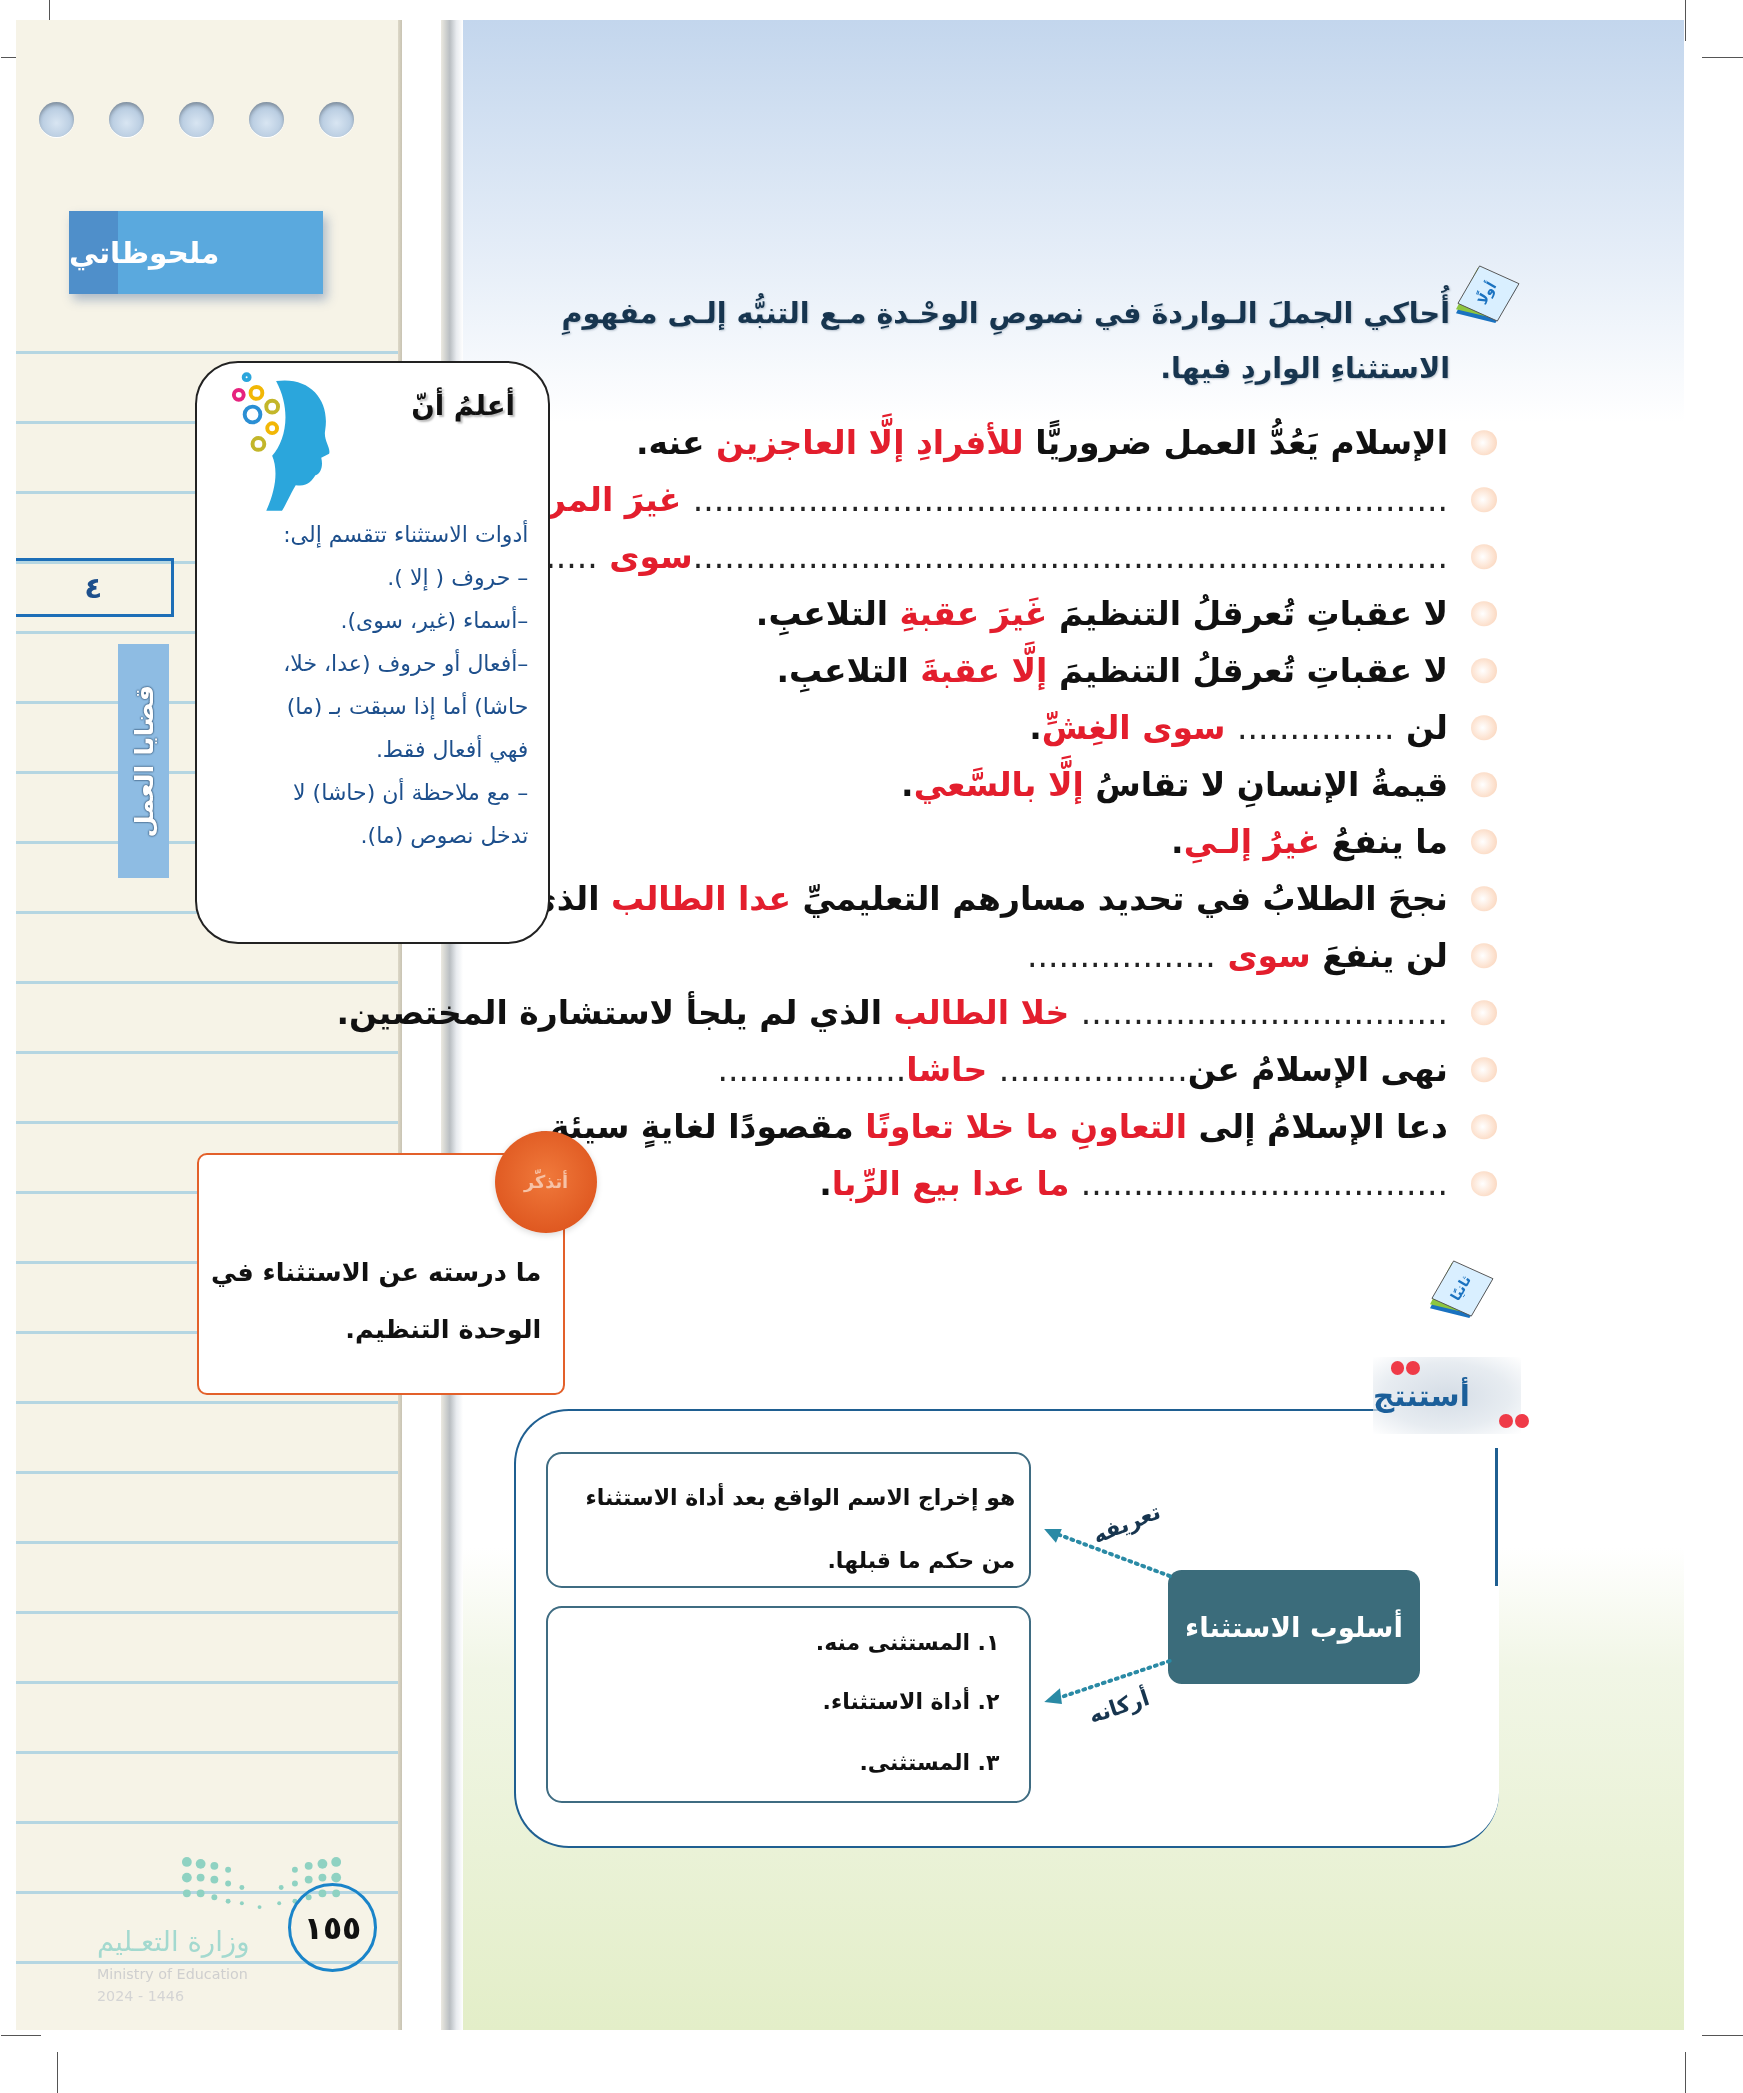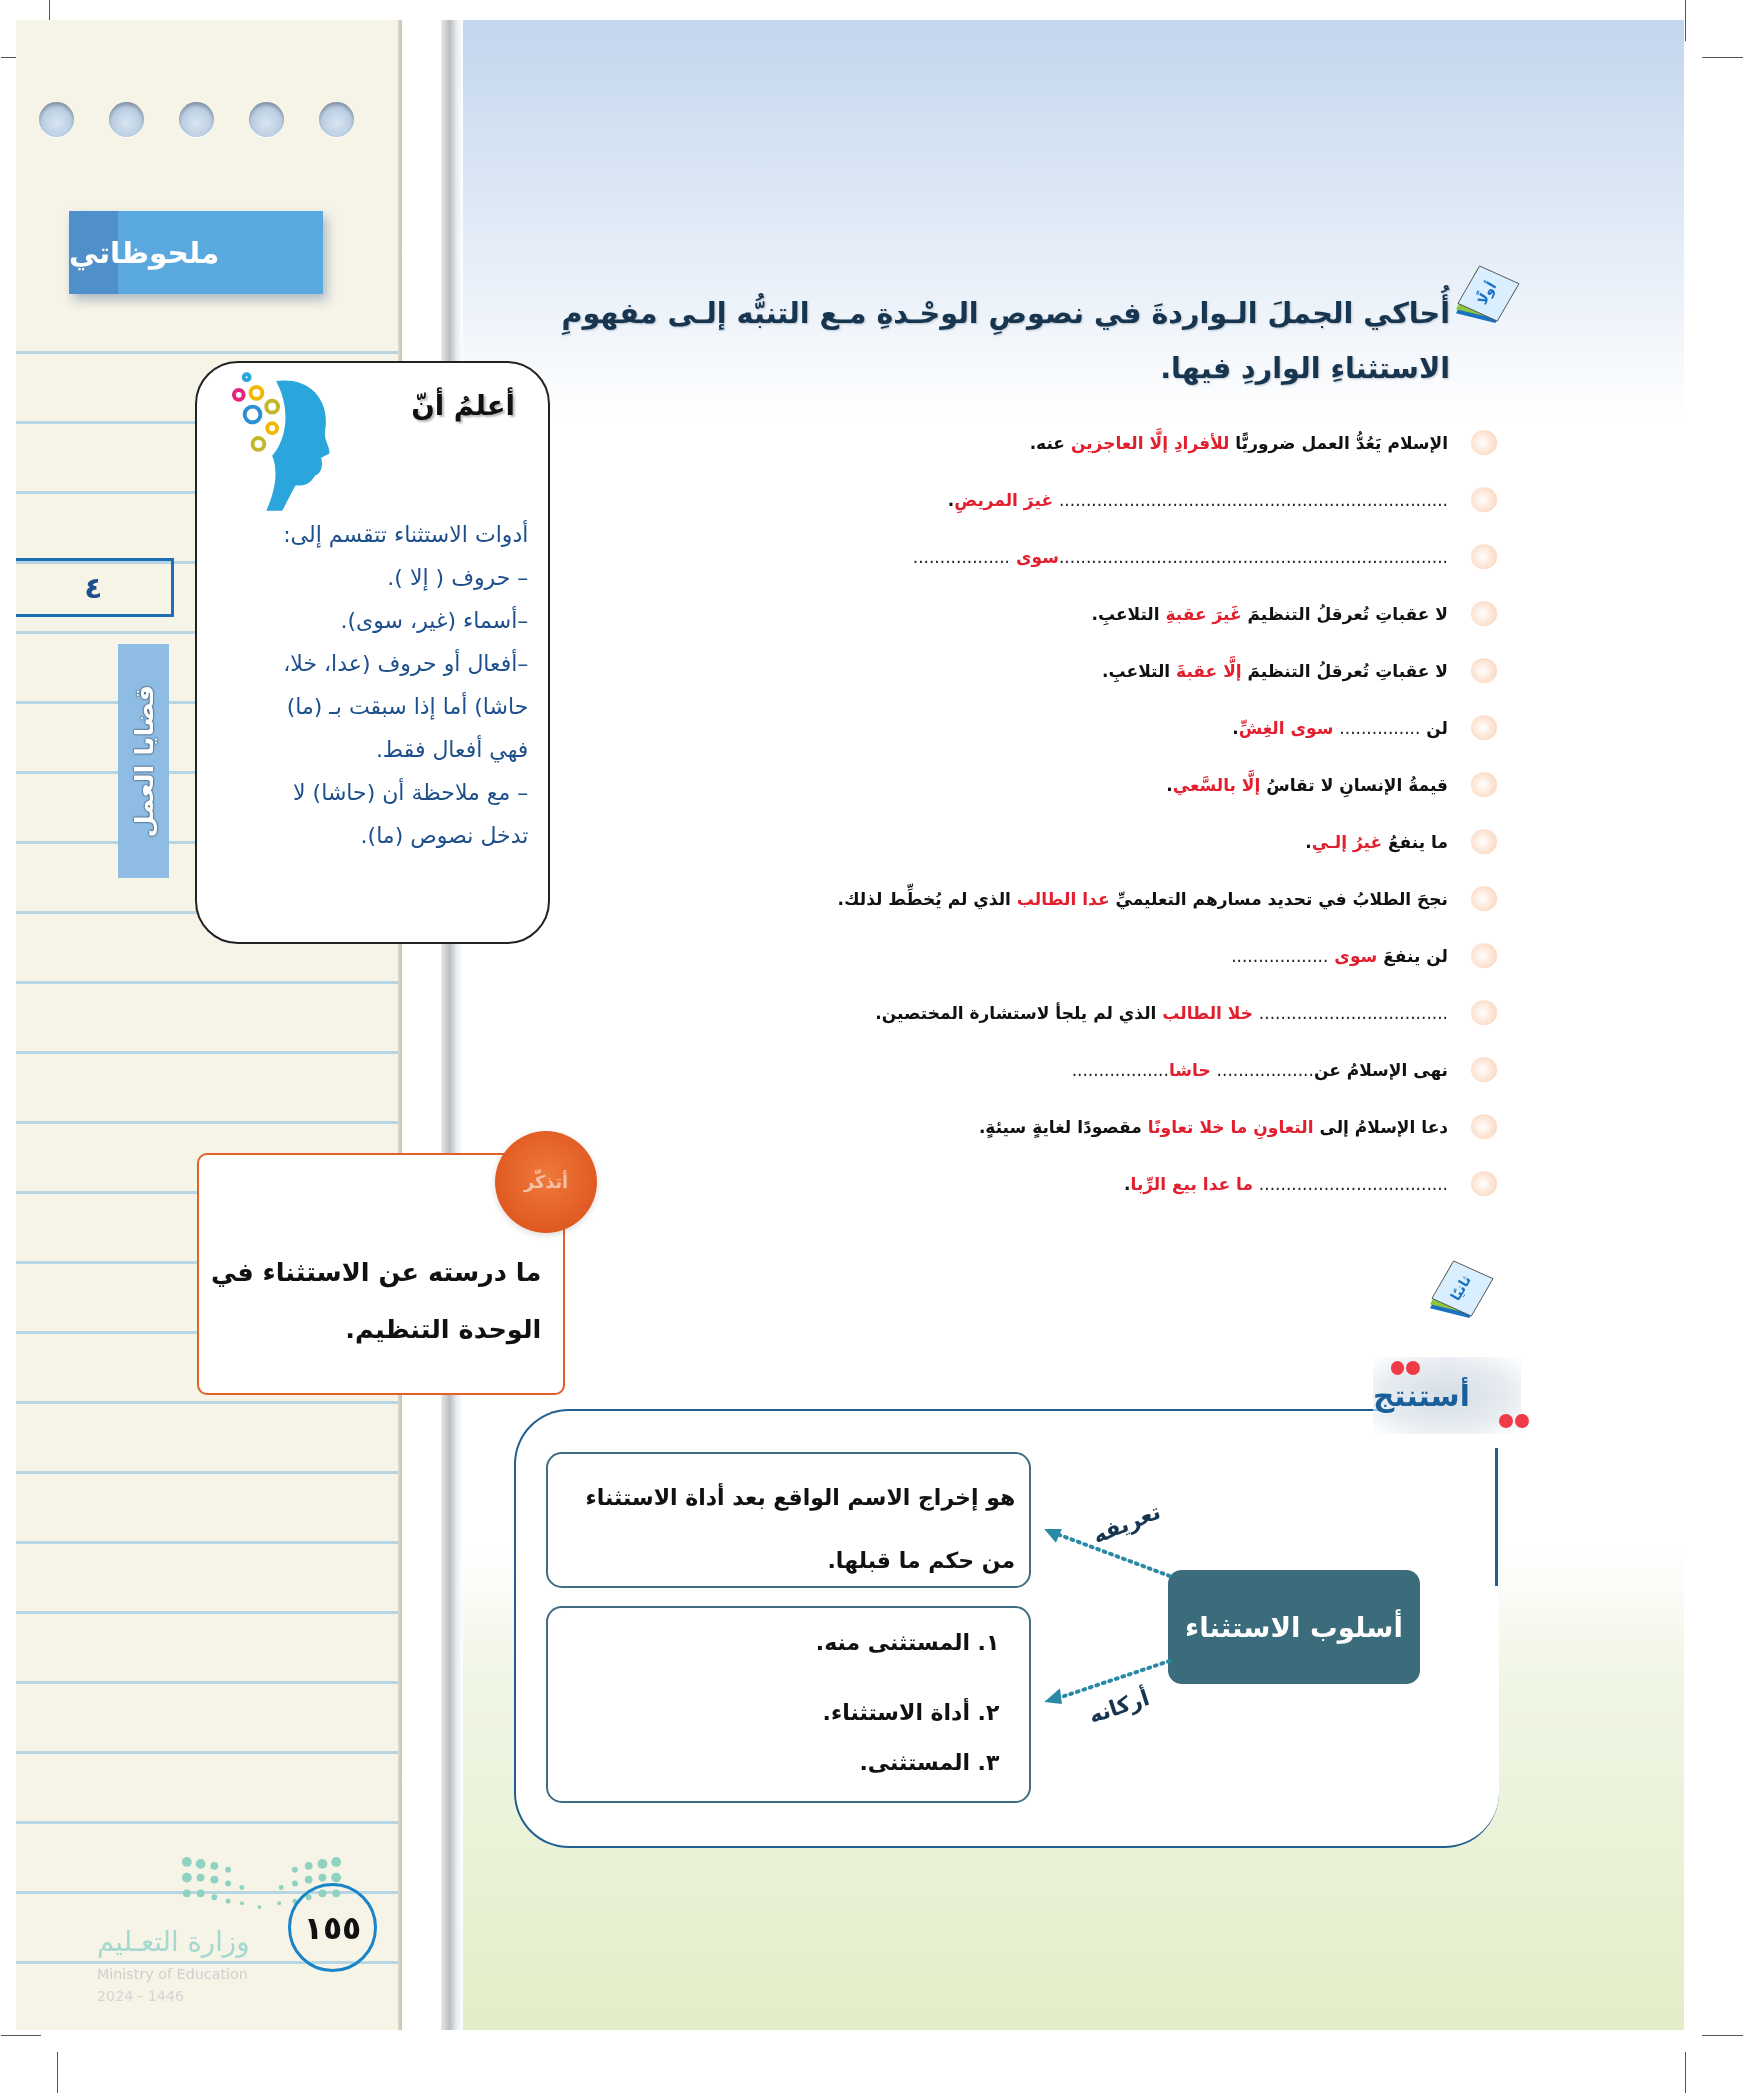--- a/index.html
+++ b/index.html
@@ -71,21 +71,21 @@
     text-shadow: 1px 1px 2px rgba(23,53,79,0.25);
   }
 
   .items { position: absolute; right: 296px; top: 414px; width: 995px; }
   .item { position: relative; height: 57px; display: flex; align-items: center; justify-content: flex-start; }
   .bullet {
     position: absolute; right: -49px; top: 50%; transform: translateY(-50%);
     width: 25.6px; height: 25.6px; border-radius: 50%;
     background: radial-gradient(circle at 45% 50%, #ffffff 0%, #fde6d6 50%, #f8cdb0 100%);
   }
-  .item-text { font-weight: bold; font-size: 17px; color: #111; white-space: nowrap; }
+  .item-text { font-weight: bold; font-size: 33px; color: #111; white-space: nowrap; }
   .item-text .red { color: #e31e2d; }
   .item-text .dots { color: #222; letter-spacing: 1px; font-weight: normal; }
 
   
   .info-box {
     position: absolute; left: 195px; top: 361px; width: 355px; height: 583px;
     background: #fff; border: 2px solid #222; border-radius: 43px;
   }
   .info-title {
     position: absolute; right: 33px; top: 25.6px; font-weight: bold; font-size: 27.6px; color: #111;
@@ -324,21 +324,21 @@
 
 <div class="def-box">
   <div class="def-text">
     <div>هو إخراج الاسم الواقع بعد أداة الاستثناء</div>
     <div>من حكم ما قبلها.</div>
   </div>
 </div>
 
 <div class="pillars-box">
   <div class="pillar" style="top:21.7px;">١. المستثنى منه.</div>
-  <div class="pillar" style="top:92px;margin-left:32px;">٢. أداة الاستثناء.</div>
+  <div class="pillar" style="top:81px;margin-left:32px;">٢. أداة الاستثناء.</div>
   <div class="pillar" style="top:142px;">٣. المستثنى.</div>
 </div>
 
 <div class="concept-box">
   <span>أسلوب الاستثناء</span>
 </div>
 
 <svg class="arr" style="left:1040px;top:1525px;width:134px;height:55px;" viewBox="0 0 136 56">
   <path d="M132,52 L14,8" stroke="#2a8aa5" stroke-width="4" stroke-dasharray="2 5" fill="none" stroke-linecap="round"></path>
   <polygon points="4,4 22,4 16,18" fill="#2a8aa5"></polygon>

